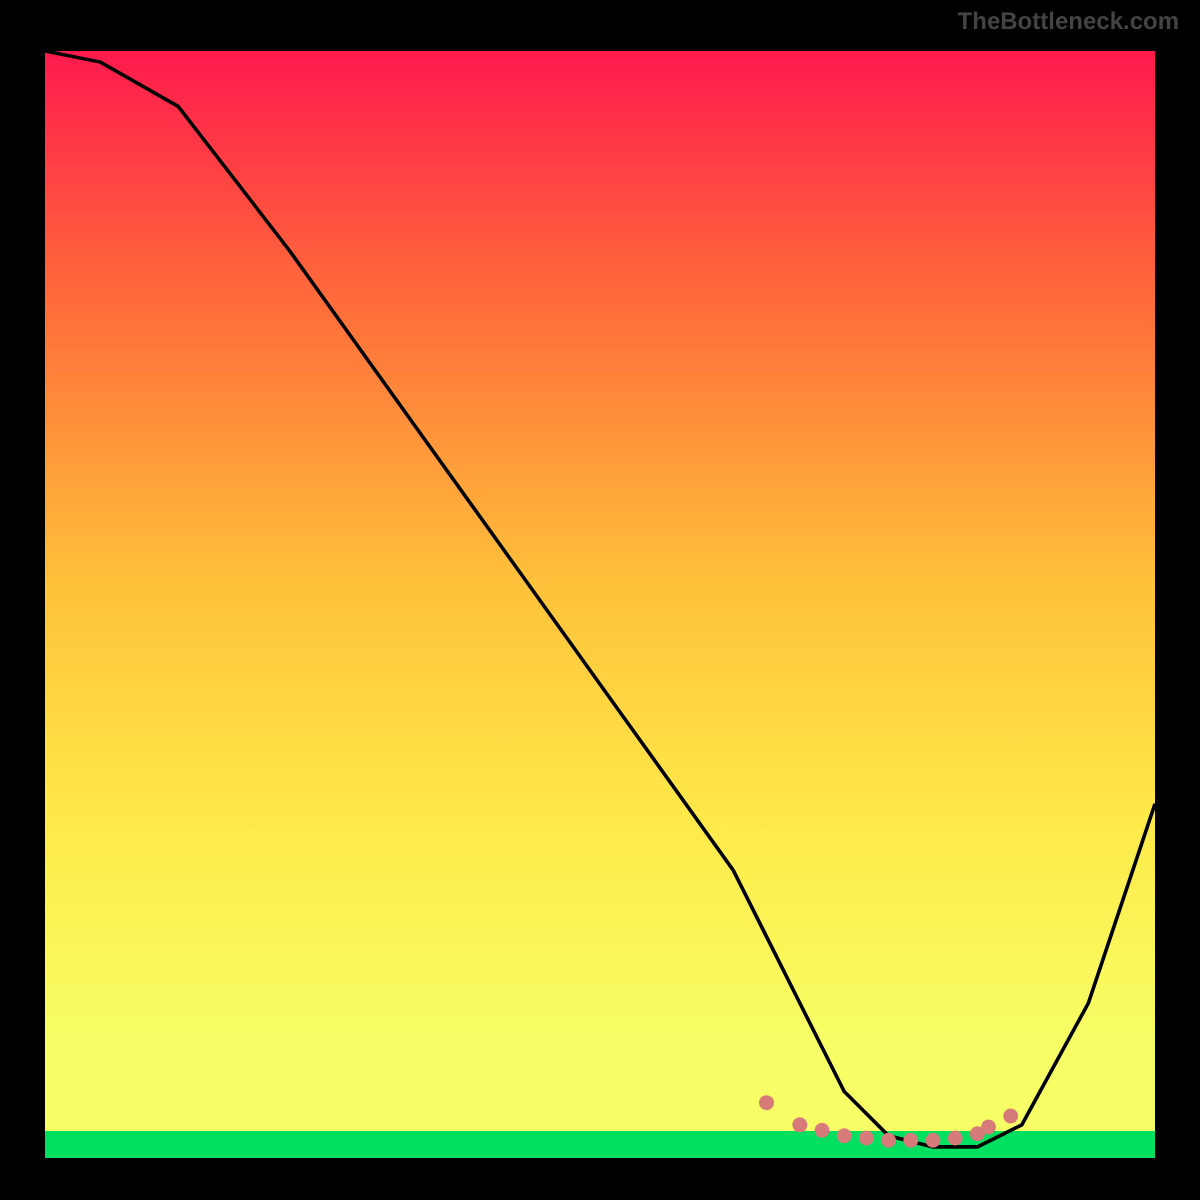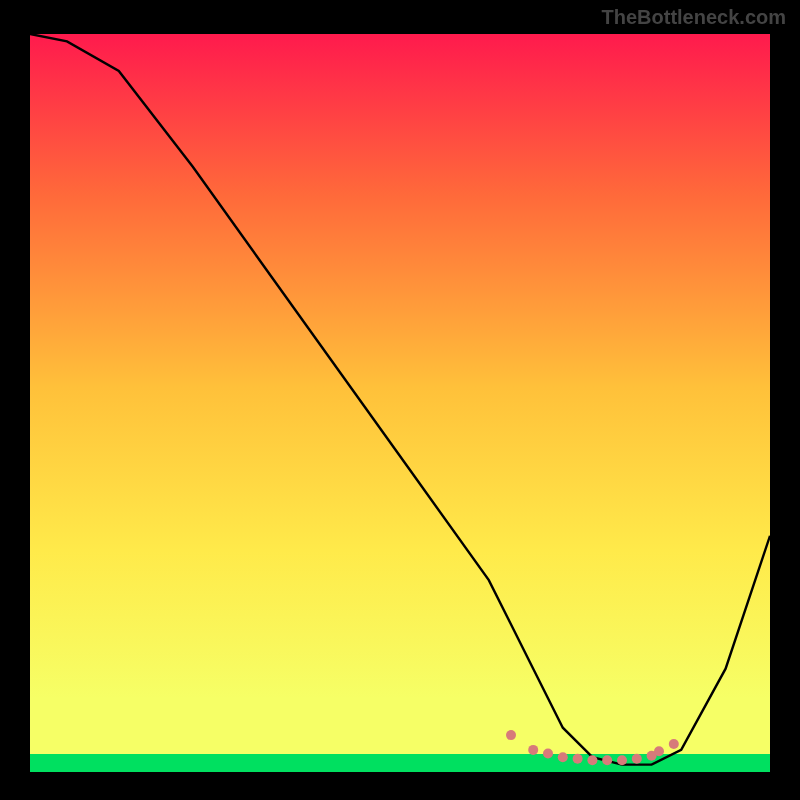--- a/index.html
+++ b/index.html
@@ -14,21 +14,21 @@
     position: relative;
     width: 800px;
     height: 800px;
   }
   .watermark {
     position: absolute;
     top: 6px;
     right: 14px;
     color: #444;
     font-family: Arial, Helvetica, sans-serif;
-    font-size: 20px;
+    font-size: 16px;
     font-weight: bold;
     z-index: 20;
   }
   svg.chart {
     position: absolute;
     left: 0;
     top: 0;
   }
 </style>
 </head>

